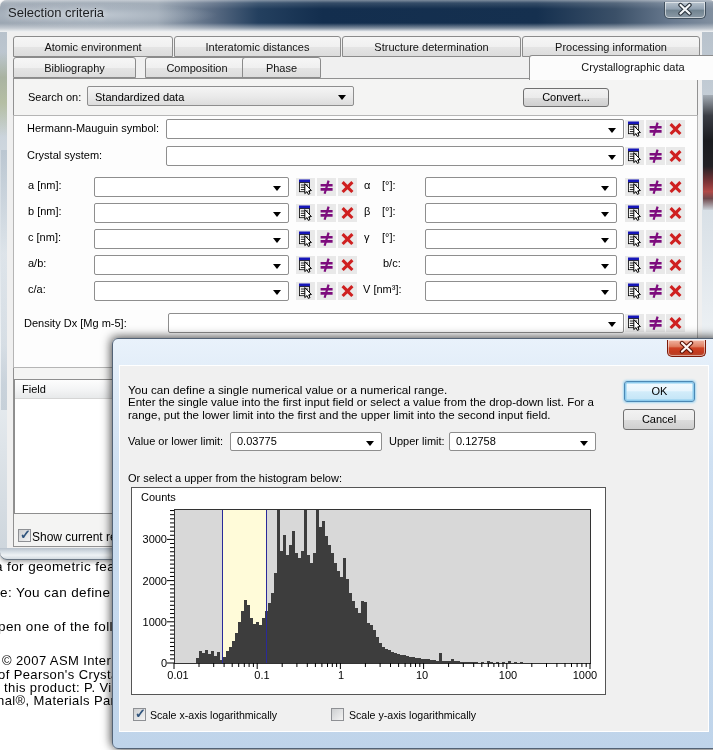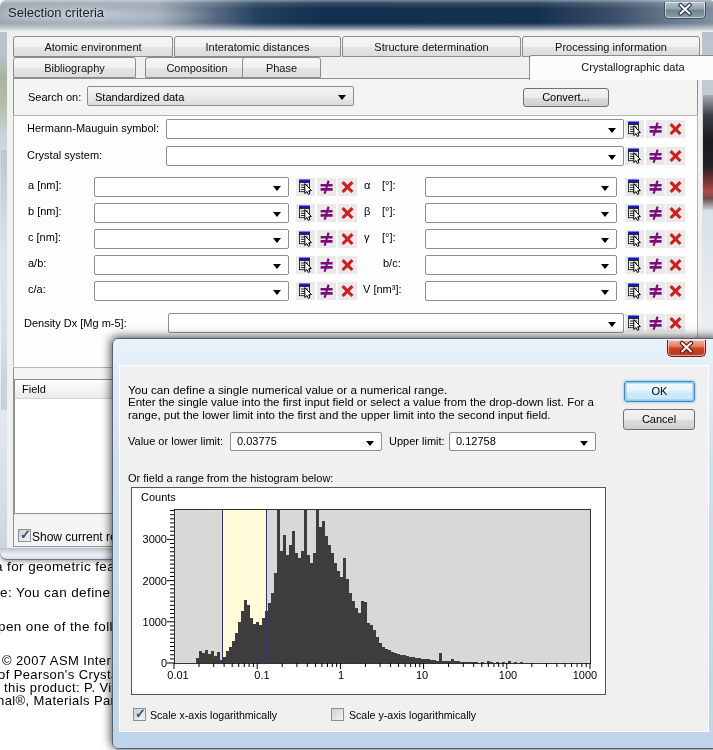--- a/index.html
+++ b/index.html
@@ -359,21 +359,21 @@
   <div class="t11" style="left:8px;top:69px;">Value or lower limit:</div>
   <div class="combo" style="left:110px;top:66px;width:152px;height:19px;">
         <div style="font-size:11px;padding:2px 0 0 6px;">0.03775</div>
         <div class="ar"></div>
       </div>
   <div class="t11" style="left:269px;top:69px;text-align:center;">Upper limit:</div>
   <div class="combo" style="left:329px;top:66px;width:147px;height:19px;">
         <div style="font-size:11px;padding:2px 0 0 6px;">0.12758</div>
         <div class="ar"></div>
       </div>
-  <div class="t11" style="left:8px;top:106px;">Or field a range from the histogram below:</div>
+  <div class="t11" style="left:8px;top:106px;">Or select a upper from the histogram below:</div>
   <div id="histbox" style="position:absolute;left:11px;top:121px;width:475px;height:208px;background:#fff;border:1px solid #555;">
         <svg width="473" height="206" viewBox="0 0 473 206" style="position:absolute;left:0;top:0;">
 <rect x="42" y="21" width="416" height="154" fill="#d8d8d8"></rect>
 <rect x="90.5" y="21" width="43.5" height="154" fill="#fffbd9"></rect>
 <path d="M64,175 V170 h3 V175 Z M67,175 V163 h3 V175 Z M70,175 V165 h3 V175 Z M73,175 V162 h3 V175 Z M76,175 V166 h3 V175 Z M79,175 V163 h3 V175 Z M82,175 V168 h3 V175 Z M85,175 V164 h3 V175 Z M88,175 V172 h3 V175 Z M91,175 V169 h3 V175 Z M94,175 V163 h3 V175 Z M97,175 V159 h3 V175 Z M100,175 V153 h3 V175 Z M103,175 V145 h3 V175 Z M106,175 V134 h3 V175 Z M109,175 V123 h3 V175 Z M112,175 V112 h3 V175 Z M115,175 V117 h3 V175 Z M118,175 V130 h3 V175 Z M121,175 V136 h3 V175 Z M124,175 V134 h3 V175 Z M127,175 V137 h3 V175 Z M130,175 V130 h3 V175 Z M133,175 V123 h3 V175 Z M136,175 V115 h3 V175 Z M139,175 V105 h3 V175 Z M142,175 V85 h3 V175 Z M145,175 V21 h3 V175 Z M148,175 V63 h3 V175 Z M151,175 V47 h3 V175 Z M154,175 V67 h3 V175 Z M157,175 V57 h3 V175 Z M160,175 V43 h3 V175 Z M163,175 V65 h3 V175 Z M166,175 V70 h3 V175 Z M169,175 V63 h3 V175 Z M172,175 V21 h3 V175 Z M175,175 V67 h3 V175 Z M178,175 V75 h3 V175 Z M181,175 V65 h3 V175 Z M184,175 V21 h3 V175 Z M187,175 V39 h3 V175 Z M190,175 V33 h3 V175 Z M193,175 V48 h3 V175 Z M196,175 V57 h3 V175 Z M199,175 V65 h3 V175 Z M202,175 V75 h3 V175 Z M205,175 V83 h3 V175 Z M208,175 V89 h3 V175 Z M211,175 V70 h3 V175 Z M214,175 V91 h3 V175 Z M217,175 V105 h3 V175 Z M220,175 V113 h3 V175 Z M223,175 V120 h3 V175 Z M226,175 V125 h3 V175 Z M229,175 V113 h3 V175 Z M232,175 V114 h3 V175 Z M235,175 V135 h3 V175 Z M238,175 V137 h3 V175 Z M241,175 V142 h3 V175 Z M244,175 V149 h3 V175 Z M247,175 V155 h3 V175 Z M250,175 V159 h3 V175 Z M253,175 V161 h3 V175 Z M256,175 V162 h3 V175 Z M259,175 V164 h3 V175 Z M262,175 V165 h3 V175 Z M265,175 V166 h3 V175 Z M268,175 V167 h3 V175 Z M271,175 V167 h3 V175 Z M274,175 V168 h3 V175 Z M277,175 V169 h3 V175 Z M280,175 V169 h3 V175 Z M283,175 V170 h3 V175 Z M286,175 V170 h3 V175 Z M289,175 V171 h3 V175 Z M292,175 V171 h3 V175 Z M295,175 V171 h3 V175 Z M298,175 V172 h3 V175 Z M301,175 V172 h3 V175 Z M304,175 V173 h3 V175 Z M307,175 V165 h3 V175 Z M310,175 V173 h3 V175 Z M313,175 V173 h3 V175 Z M316,175 V173 h3 V175 Z M319,175 V171 h3 V175 Z M322,175 V173 h3 V175 Z M325,175 V173 h3 V175 Z M328,175 V174 h3 V175 Z M331,175 V174 h3 V175 Z M334,175 V174 h3 V175 Z M337,175 V174 h3 V175 Z M340,175 V174 h3 V175 Z M343,175 V174 h3 V175 Z M349,175 V174 h3 V175 Z M355,175 V173 h3 V175 Z M358,175 V174 h3 V175 Z M364,175 V174 h3 V175 Z M370,175 V174 h3 V175 Z M376,175 V173 h3 V175 Z M382,175 V174 h3 V175 Z M388,175 V174 h3 V175 Z" fill="#3d3d3d"></path>
 <line x1="90.5" y1="21" x2="90.5" y2="175" stroke="#2a2a99" stroke-width="1"></line>
 <line x1="134.5" y1="21" x2="134.5" y2="175" stroke="#2a2a99" stroke-width="1"></line>
 <rect x="42.5" y="21.5" width="416" height="154" fill="none" stroke="#333" stroke-width="1"></rect>
 <path d="M42.0,175 v6 M67.0,175 v4 M81.7,175 v4 M92.1,175 v4 M100.2,175 v4 M106.7,175 v4 M112.3,175 v4 M117.1,175 v4 M121.4,175 v4 M125.2,175 v6 M150.2,175 v4 M164.9,175 v4 M175.3,175 v4 M183.4,175 v4 M189.9,175 v4 M195.5,175 v4 M200.3,175 v4 M204.6,175 v4 M208.4,175 v6 M233.4,175 v4 M248.1,175 v4 M258.5,175 v4 M266.6,175 v4 M273.1,175 v4 M278.7,175 v4 M283.5,175 v4 M287.8,175 v4 M291.6,175 v6 M316.6,175 v4 M331.3,175 v4 M341.7,175 v4 M349.8,175 v4 M356.3,175 v4 M361.9,175 v4 M366.7,175 v4 M371.0,175 v4 M374.8,175 v6 M399.8,175 v4 M414.5,175 v4 M424.9,175 v4 M433.0,175 v4 M439.5,175 v4 M445.1,175 v4 M449.9,175 v4 M454.2,175 v4 M458.0,175 v6 M42,175.00 h-7 M42,170.88 h-4 M42,166.76 h-4 M42,162.64 h-4 M42,158.52 h-4 M42,154.40 h-4 M42,150.28 h-4 M42,146.16 h-4 M42,142.04 h-4 M42,137.92 h-4 M42,133.80 h-7 M42,129.68 h-4 M42,125.56 h-4 M42,121.44 h-4 M42,117.32 h-4 M42,113.20 h-4 M42,109.08 h-4 M42,104.96 h-4 M42,100.84 h-4 M42,96.72 h-4 M42,92.60 h-7 M42,88.48 h-4 M42,84.36 h-4 M42,80.24 h-4 M42,76.12 h-4 M42,72.00 h-4 M42,67.88 h-4 M42,63.76 h-4 M42,59.64 h-4 M42,55.52 h-4 M42,51.40 h-7 M42,47.28 h-4 M42,43.16 h-4 M42,39.04 h-4 M42,34.92 h-4 M42,30.80 h-4 M42,26.68 h-4 M42,22.56 h-4" stroke="#000" stroke-width="1" fill="none"></path>
 <text x="9" y="13" font-size="11" fill="#000" font-family="Liberation Sans">Counts</text>

